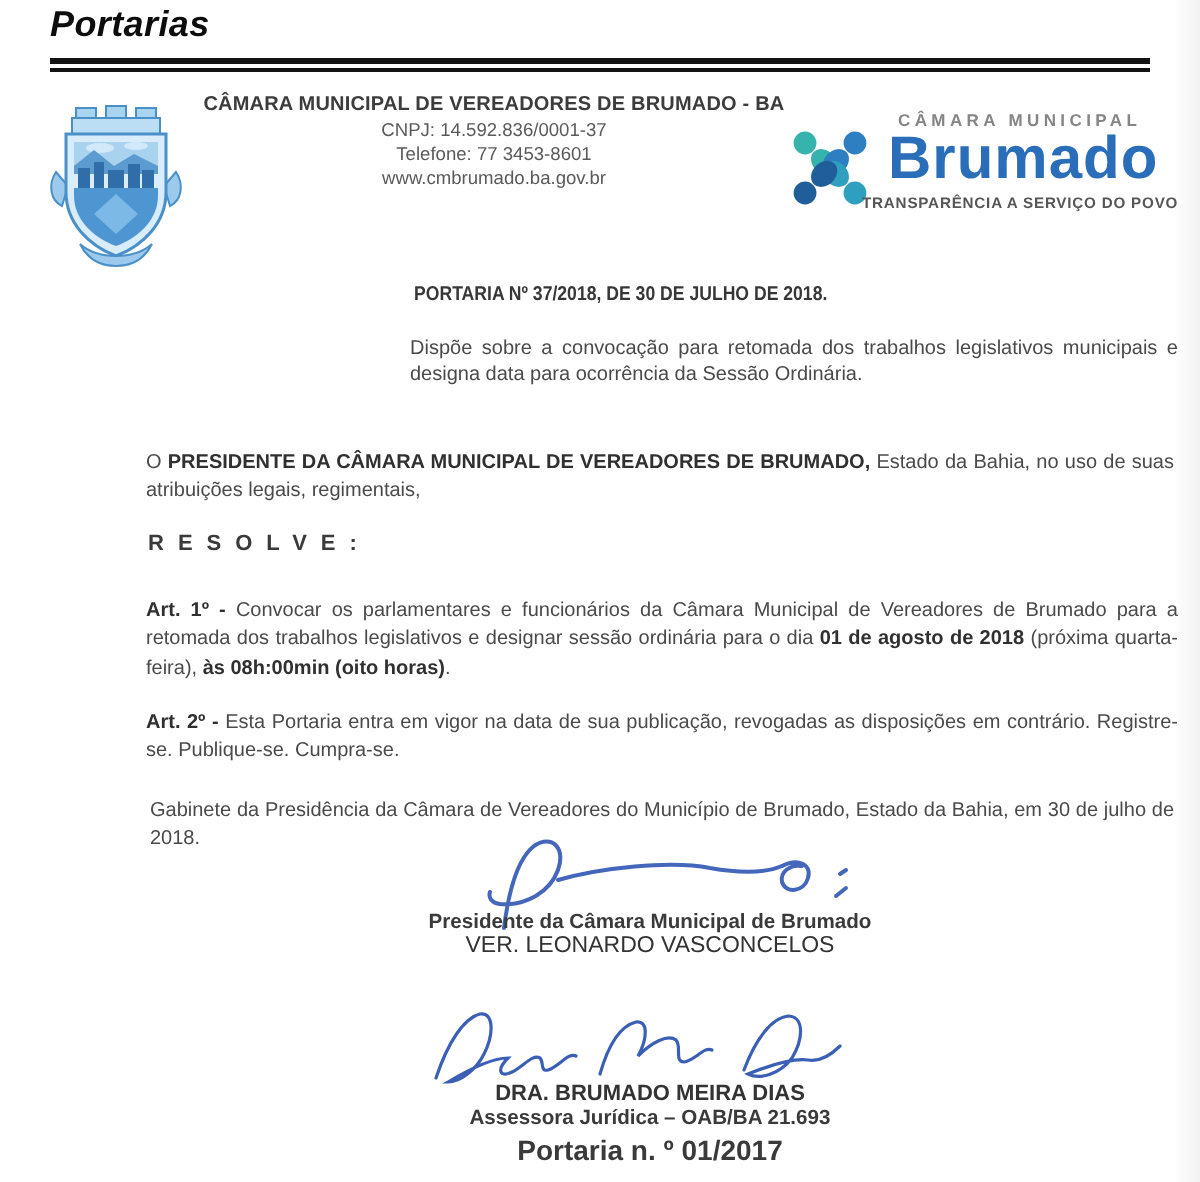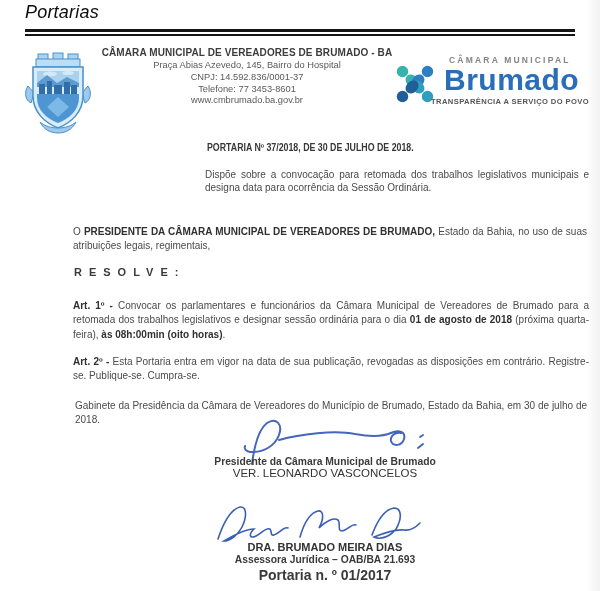--- a/index.html
+++ b/index.html
@@ -3,21 +3,21 @@
 <meta charset="utf-8">
 <style>
   html,body{margin:0;padding:0;}
   body{
     width:600px;height:591px;position:relative;background:#fff;
     font-family:"Liberation Sans", sans-serif;color:#4a4a4a;overflow:hidden;
   }
   .abs{position:absolute;}
   
   .page-title{
-    left:25px;top:2px;font-size:18px;font-weight:normal;font-style:italic;
+    left:25px;top:2px;font-size:18px;font-weight:bold;font-style:italic;
     color:#0d0d0d;letter-spacing:.2px;
   }
   .double-rule{
     left:25px;top:29px;width:550px;height:2px;background:#fff;
     border-top:3px solid #141414;border-bottom:2px solid #141414;
   }
   
   .coat{left:22px;top:50px;}
   .lh-center{left:96px;top:47px;width:302px;text-align:center;}
   .lh-org{font-size:10px;font-weight:bold;color:#3c3c3c;letter-spacing:.1px;line-height:12px;}
@@ -75,21 +75,20 @@
     <rect x="42" y="32" width="6" height="12" fill="#2f6ea9"></rect>
     <rect x="49" y="35" width="6" height="9" fill="#2f6ea9"></rect>
     <path d="M15 44 H57 V48 C57 60 47 69 36 73 C25 69 15 60 15 48 Z" fill="#4e96d2"></path>
     <path d="M36 47 L47 57 L36 67 L25 57 Z" fill="#7db9e6"></path>
     <path d="M18 72 C27 80 45 80 54 72 C50 80 43 83 36 83 C29 83 22 80 18 72 Z" fill="#9cc9ec" stroke="#4a90c8" stroke-width="1"></path>
   </svg>
 </div>
 
 <div class="abs lh-center">
   <div class="lh-org">CÂMARA MUNICIPAL DE VEREADORES DE BRUMADO - BA</div>
-  <div class="lh-addr">Praça Abias Azevedo, 145, Bairro do Hospital</div>
   <div class="lh-addr">CNPJ: 14.592.836/0001-37</div>
   <div class="lh-addr">Telefone: 77 3453-8601</div>
   <div class="lh-addr">www.cmbrumado.ba.gov.br</div>
 </div>
 
 <div class="abs brand-icon">
   <svg width="54" height="54" viewBox="0 0 52 52">
     <g transform="rotate(-45,26,26)">
       <circle cx="26" cy="9" r="5.5" fill="#35b3ac"></circle>
       <ellipse cx="26" cy="22" rx="5.5" ry="7" fill="#35b3ac"></ellipse>

